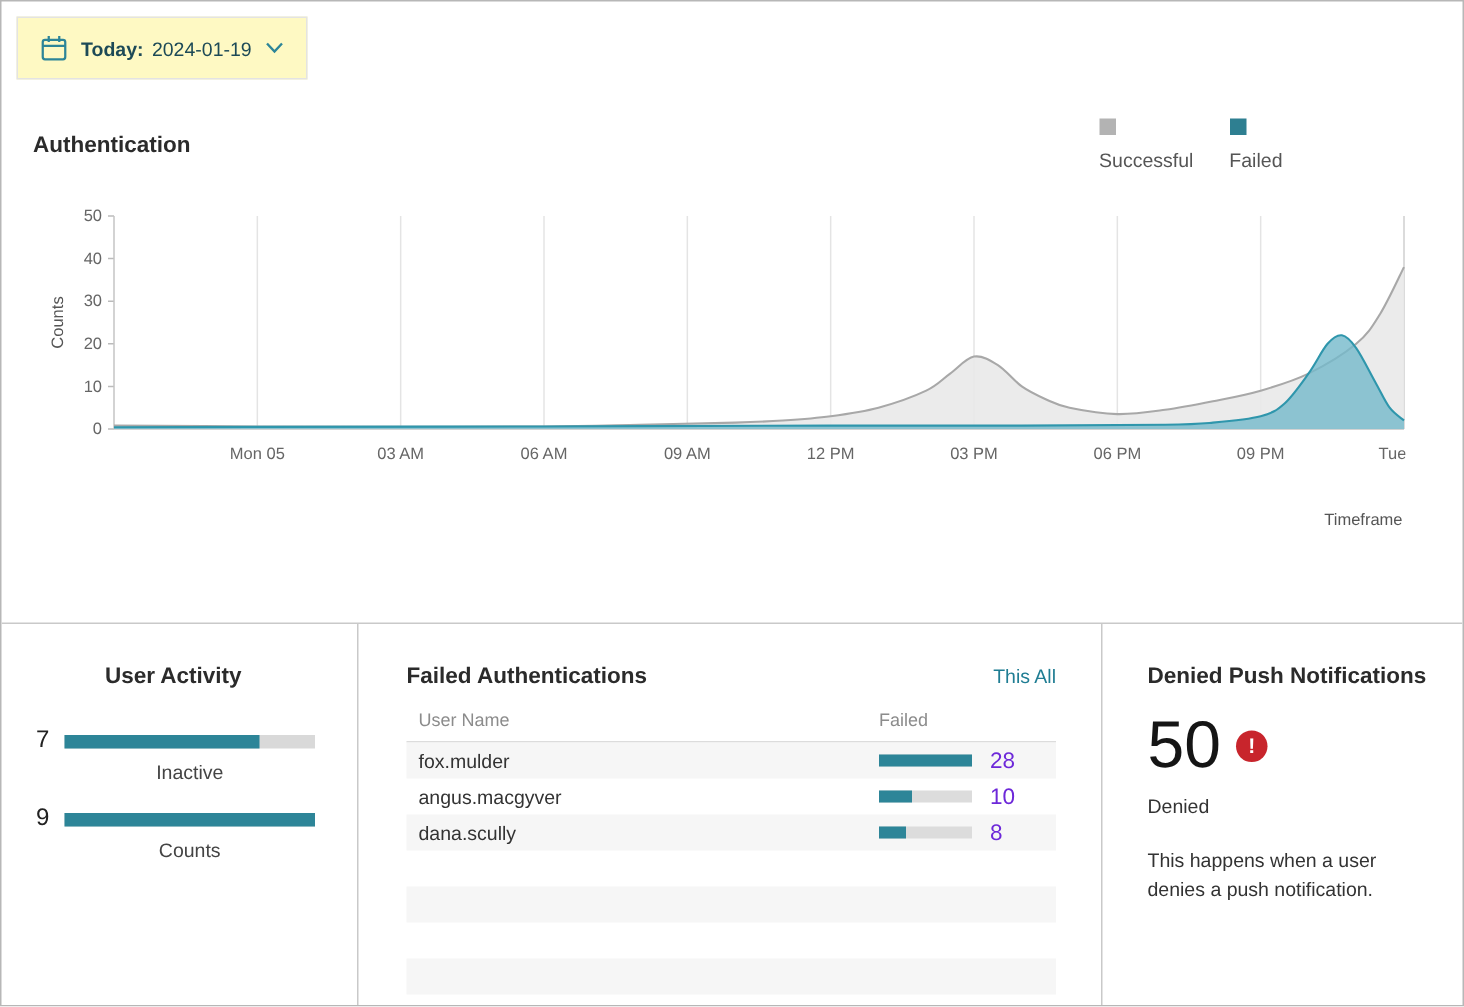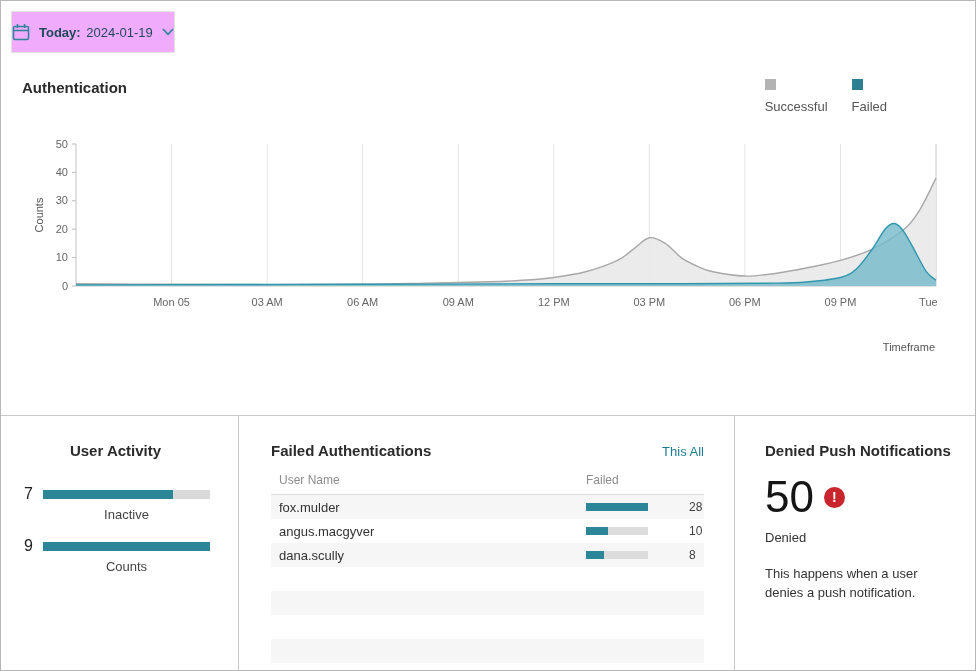--- a/index.html
+++ b/index.html
@@ -13,34 +13,34 @@
     color: #333;
     display: flex; flex-direction: column;
     overflow: hidden;
     position: relative;
   }
 
   
   .date-selector {
     margin: 10px 0 0 10px;
     display: inline-flex; align-items: center; gap: 9px;
-    background: #f0abfc;
+    background: #fef9c3;
     border: 1px solid #e3e3e3;
-    padding: 11px 0;
+    padding: 11px 15px;
     width: fit-content;
     cursor: pointer;
   }
   .date-selector .date-text { font-size: 13px; color: #1d4a57; }
   .date-selector .date-prefix { font-weight: bold; margin-right: 2px; }
 
   
   .top-section { height: 414px; }
   .auth-header {
-    display: flex; justify-content: space-between; align-items: flex-start;
-    padding: 26px 88px 0 21px;
+    display: flex; justify-content: space-between; align-items: center;
+    padding: 26px 120px 0 21px;
   }
   .section-title { font-size: 15px; font-weight: bold; color: #2b2b2b; }
 
   .legend { display: flex; gap: 24px; }
   .legend-item { display: flex; flex-direction: column; gap: 9px; cursor: pointer; }
   .legend-label { font-size: 13px; color: #555; }
   .swatch { width: 11px; height: 11px; display: inline-block; }
   .swatch-successful { background: #b3b3b3; }
   .swatch-failed { background: #2e7f91; }
 
@@ -85,21 +85,21 @@
     font-size: 12px; color: #8c8c8c;
   }
   .fa-row {
     display: grid; grid-template-columns: 1fr 62px 36px; gap: 12px;
     align-items: center; height: 24px; padding: 0 8px;
     font-size: 13px; color: #333;
   }
   .fa-row:nth-child(odd) { background: #f6f6f6; }
   .fa-bar { height: 8px; background: #dcdcdc; position: relative; }
   .fa-fill { position: absolute; left: 0; top: 0; bottom: 0; background: #2d8598; }
-  .fa-value { font-size: 12px; color: #404040; margin-left: 29px; }
+  .fa-value { font-size: 15px; color: #6d28d9; }
 
   
   .panel-denied { padding: 26px 20px 0 30px; }
   .denied-row { display: flex; align-items: center; gap: 10px; margin-top: 16px; }
   .denied-count { font-size: 44px; color: #151515; line-height: 1; }
   .alert-icon {
     width: 21px; height: 21px; border-radius: 50%;
     background: #c8252c; color: #fff;
     font-weight: bold; font-size: 14px;
     display: flex; align-items: center; justify-content: center;

